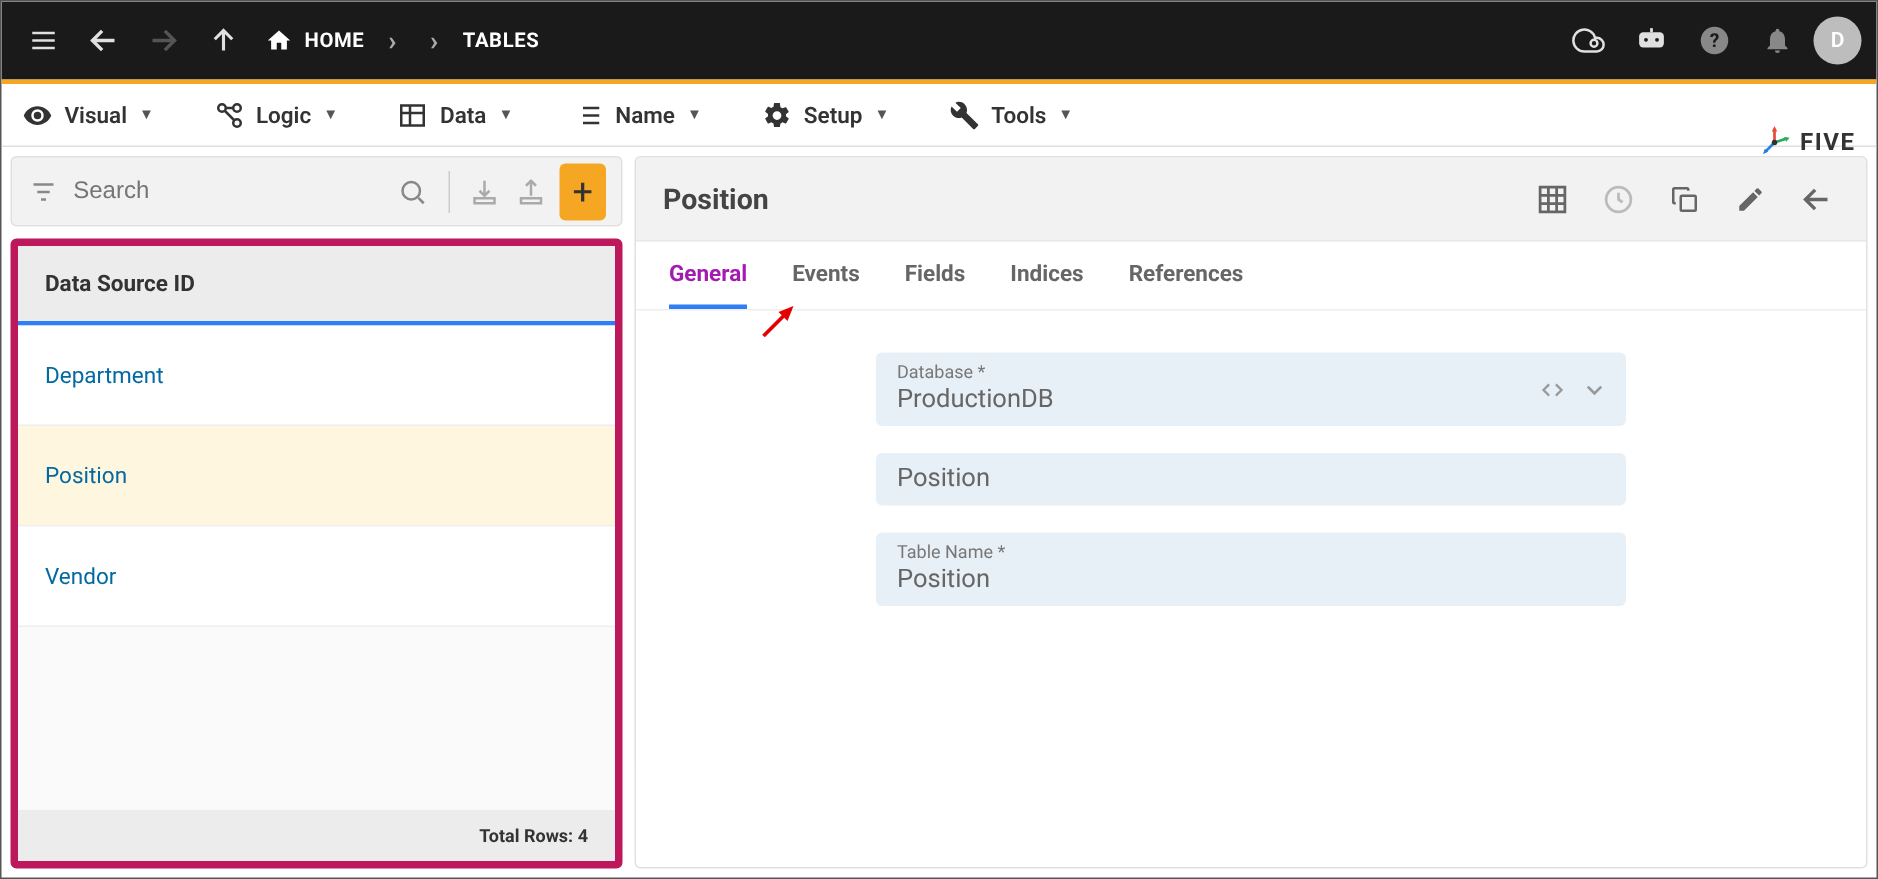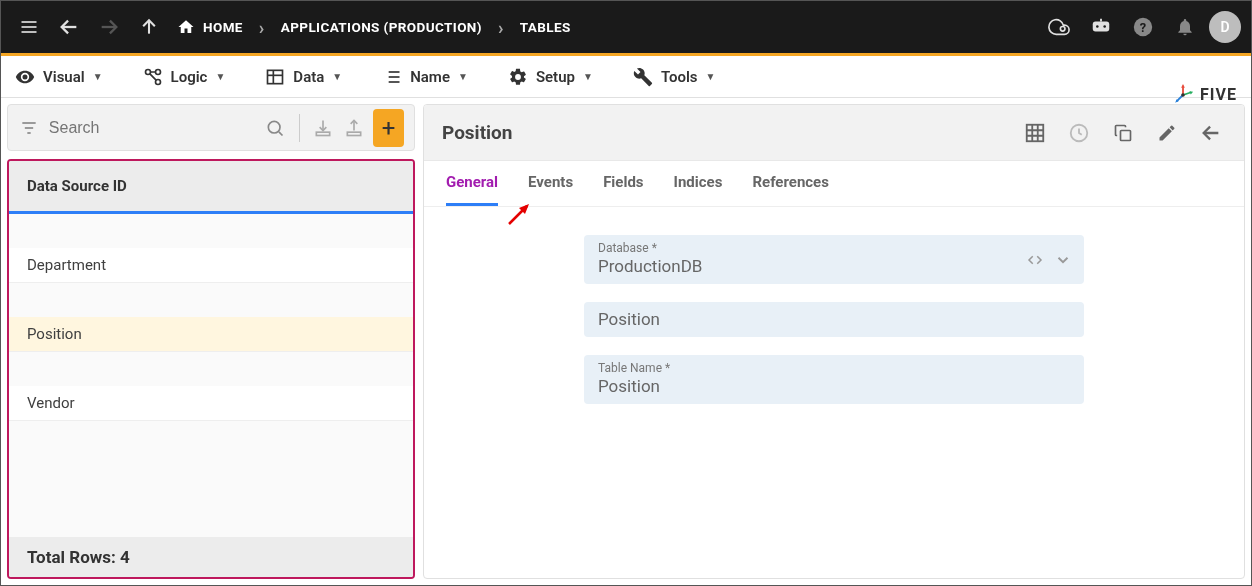--- a/index.html
+++ b/index.html
@@ -30,25 +30,25 @@
   .main { display:flex; height: calc(586px - 52px - 3px - 42px - 2px); padding:6px; gap:8px;}
   
   
   .leftpanel { width:408px; display:flex; flex-direction:column; }
   .searchrow { background:#f2f2f2; border:1px solid #e0e0e0; border-radius:4px; height:47px; display:flex; align-items:center; padding:0 10px; gap:8px; }
   .searchrow input { flex:1; border:none; background:transparent; font-size:16px; color:#666; outline:none;}
   .searchrow .sic { color:#888; width:28px; height:28px; display:flex; align-items:center; justify-content:center; cursor:pointer;}
   .searchrow .divider { width:1px; height:28px; background:#ccc; margin:0 4px;}
   .addbtn { width:38px; height:38px; background:#f5a623; border-radius:4px; display:flex; align-items:center; justify-content:center; font-size:24px; color:#333; cursor:pointer; font-weight:400;}
   
-  .listbox { flex:1; background:#fafafa; border:2px solid #be185d; border-radius:4px; margin-top:8px; display:flex; flex-direction:column; overflow:hidden;gap:34px;}
+  .listbox { flex:1; background:#fafafa; border:5px solid #be185d; border-radius:4px; margin-top:8px; display:flex; flex-direction:column; overflow:hidden;}
   .listheader { background:#ececec; padding:16px 18px; font-weight:700; font-size:15px; color:#333; border-bottom:3px solid #2d7ef7;}
-  .listitem { padding:8px 18px; font-size:15px; color:#404040; border-bottom:1px solid #eee; background:#fff; cursor:pointer;}
+  .listitem { padding:24px 18px; font-size:15px; color:#0369a1; border-bottom:1px solid #eee; background:#fff; cursor:pointer;}
   .listitem.selected { background:#fff6df; }
-  .listfooter { margin-top:auto; background:#ececec; padding:10px 18px; font-weight:700; font-size:17px; color:#333;}
+  .listfooter { margin-top:auto; background:#ececec; padding:10px 18px; text-align:right; font-weight:700; font-size:12px; color:#333;}
   
   
   .rightpanel { flex:1; border:1px solid #e0e0e0; border-radius:4px; display:flex; flex-direction:column; background:#fff; overflow:hidden;}
   .rheader { background:#f2f2f2; height:56px; display:flex; align-items:center; padding:0 18px; border-bottom:1px solid #e8e8e8;}
   .rheader .title { font-size:19px; font-weight:700; color:#444;}
   .rheader .ractions { margin-left:auto; display:flex; align-items:center; gap:14px;}
   .rheader .ract { width:30px; height:30px; display:flex; align-items:center; justify-content:center; color:#666; cursor:pointer;}
   .rheader .ract.dim { color:#bbb; }
   
   .tabs { display:flex; gap:30px; padding:0 22px; border-bottom:1px solid #eee; height:46px; align-items:center;}
@@ -96,23 +96,20 @@
         </svg>
       </div>
     <div class="crumb">
       <span class="crumb-item">
         <svg width="18" height="18" viewBox="0 0 24 24" fill="currentColor">
             <path d="M10 20v-6h4v6h5v-8h3L12 3 2 12h3v8z"></path>
           </svg>
         <span>HOME</span>
       </span>
       <span class="sep">›</span>
-      <span class="crumb-item">
-        <span>APPLICATIONS (PRODUCTION)</span>
-      </span>
       <span class="sep">›</span>
       <span class="crumb-item">
         <span>TABLES</span>
       </span>
     </div>
   </div>
   <div class="spacer"></div>
   <div class="right">
     <div class="ic">
         <svg width="22" height="22" viewBox="0 0 24 24" fill="none" stroke="currentColor" stroke-width="1.8">

